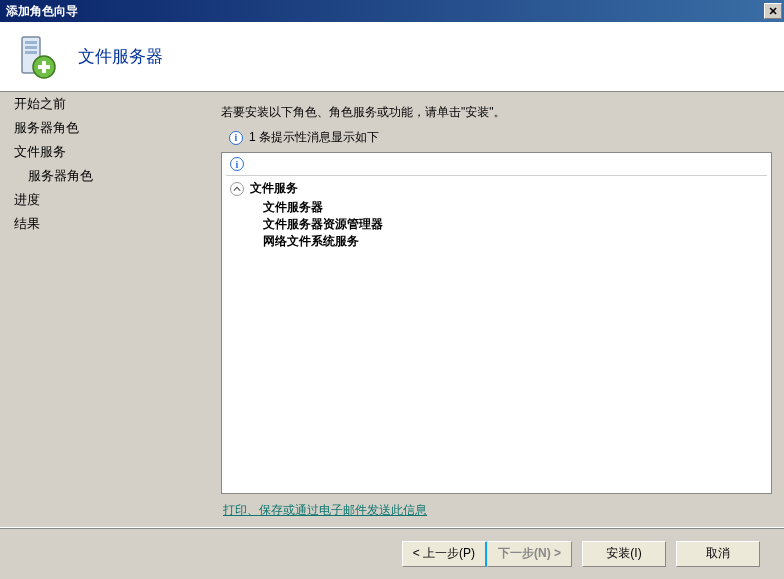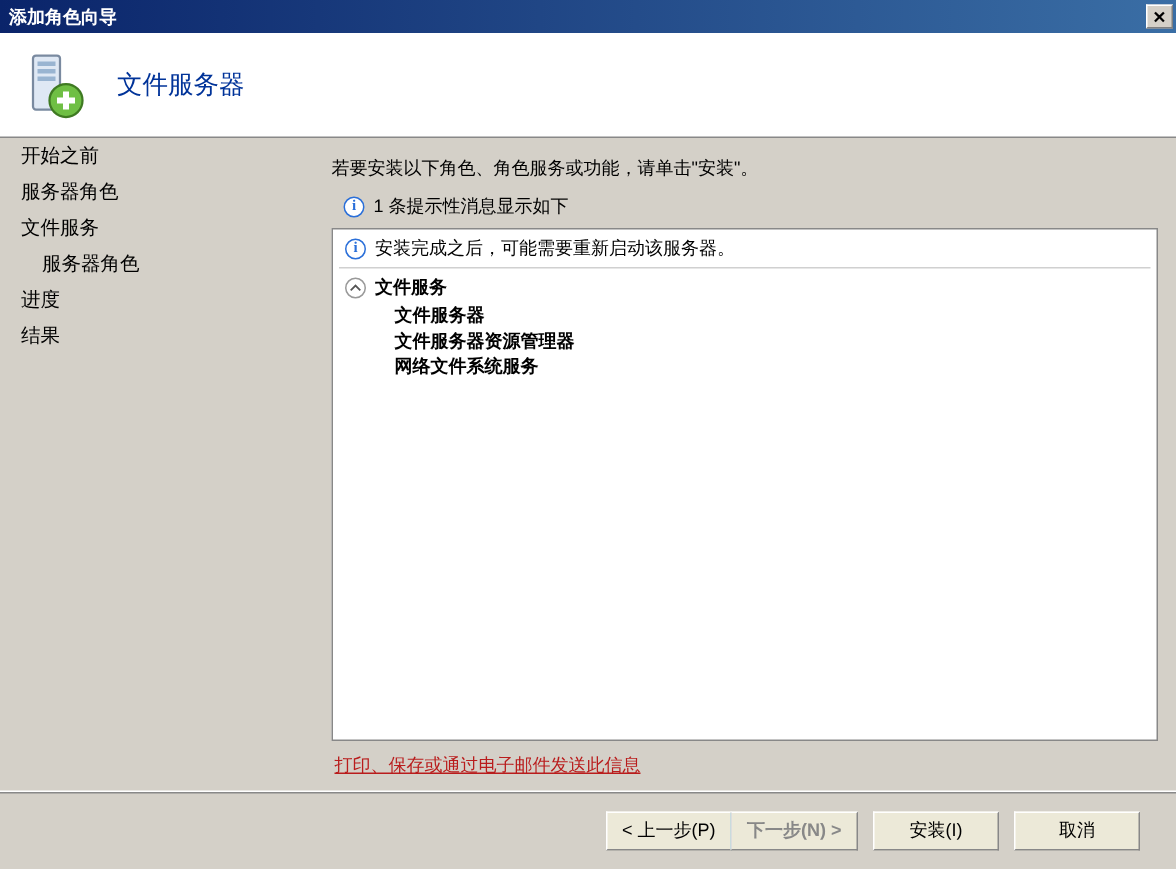--- a/index.html
+++ b/index.html
@@ -23,26 +23,26 @@
 .info-icon { width: 14px; height: 14px; border-radius: 50%; background:#fff; border: 1.5px solid #2a6fd9; display:flex; align-items:center; justify-content:center; color:#2a6fd9; font-size:10px; font-weight:bold; margin-right:6px; font-family: Georgia, serif;}
 .content-box { flex: 1; background: #fff; border: 1px solid #888; display: flex; flex-direction: column; min-height: 0; }
 .content-header { padding: 4px 8px; display:flex; align-items:center; font-size:12px;}
 .divider { border-bottom: 1px solid #d0d0d0; margin: 0 4px; }
 .section-row { padding: 4px 8px 2px 8px; display:flex; align-items:center; font-weight:bold;}
 .collapse-icon { width:14px; height:14px; border:1px solid #999; border-radius:50%; display:flex; align-items:center; justify-content:center; margin-right:6px; background:#fff;}
 .collapse-icon svg{width:8px;height:8px;}
 .items { padding: 0 8px 4px 41px; font-weight: bold; font-size:12px; line-height:17px;}
 .spacer { flex:1; }
 .link-row { padding:8px 2px; }
-.link { color: #b91c1c; text-decoration: underline; cursor:pointer; font-size:12px;}
+.link { color: #0f766e; text-decoration: underline; cursor:pointer; font-size:12px;}
 .footer { height: 52px; border-top: 1px solid #fff; box-shadow: inset 0 1px 0 #888; display:flex; align-items:center; justify-content:flex-end; padding-right: 24px; gap: 10px; background:#d4d0c8;}
 .btn-wrap { display:flex; height:26px;}
 .btn { height:26px; min-width:84px; padding:0 10px; background:#ece9d8; border:1px solid #888; border-top-color:#fff; border-left-color:#fff; font-size:12px; display:flex; align-items:center; justify-content:center; cursor:pointer; text-align:center;}
 .btn.disabled { color:#888; cursor:default;font-weight:bold;}
-.btn.joined-left { border-right: 1px solid #0ea5e9; margin-left: 46px; }
+.btn.joined-left { border-right: 3px solid #0ea5e9; margin-left: 46px; }
 .btn.joined-right { border-left: 1px solid #ddd; margin-left:-1px;}
 </style>
 </head>
 <body>
 
 <div class="window">
 
   <div class="titlebar">
     <span class="titletext">添加角色向导</span>
     <div class="closebtn">
@@ -80,21 +80,20 @@
       <div class="instr">若要安装以下角色、角色服务或功能，请单击"安装"。</div>
 
       <div class="info-row">
         <div class="info-icon">i</div>
         <span>1 条提示性消息显示如下</span>
       </div>
 
       <div class="content-box">
         <div class="content-header">
           <div class="info-icon">i</div>
-          <span>安装完成之后，可能需要重新启动该服务器。</span>
         </div>
         <div class="divider"></div>
         <div class="section-row">
           <div class="collapse-icon">
             <svg viewBox="0 0 10 10">
                 <path d="M1 7 L5 3 L9 7" fill="none" stroke="#555" stroke-width="1.5"></path>
               </svg>
           </div>
           <span>文件服务</span>
         </div>

